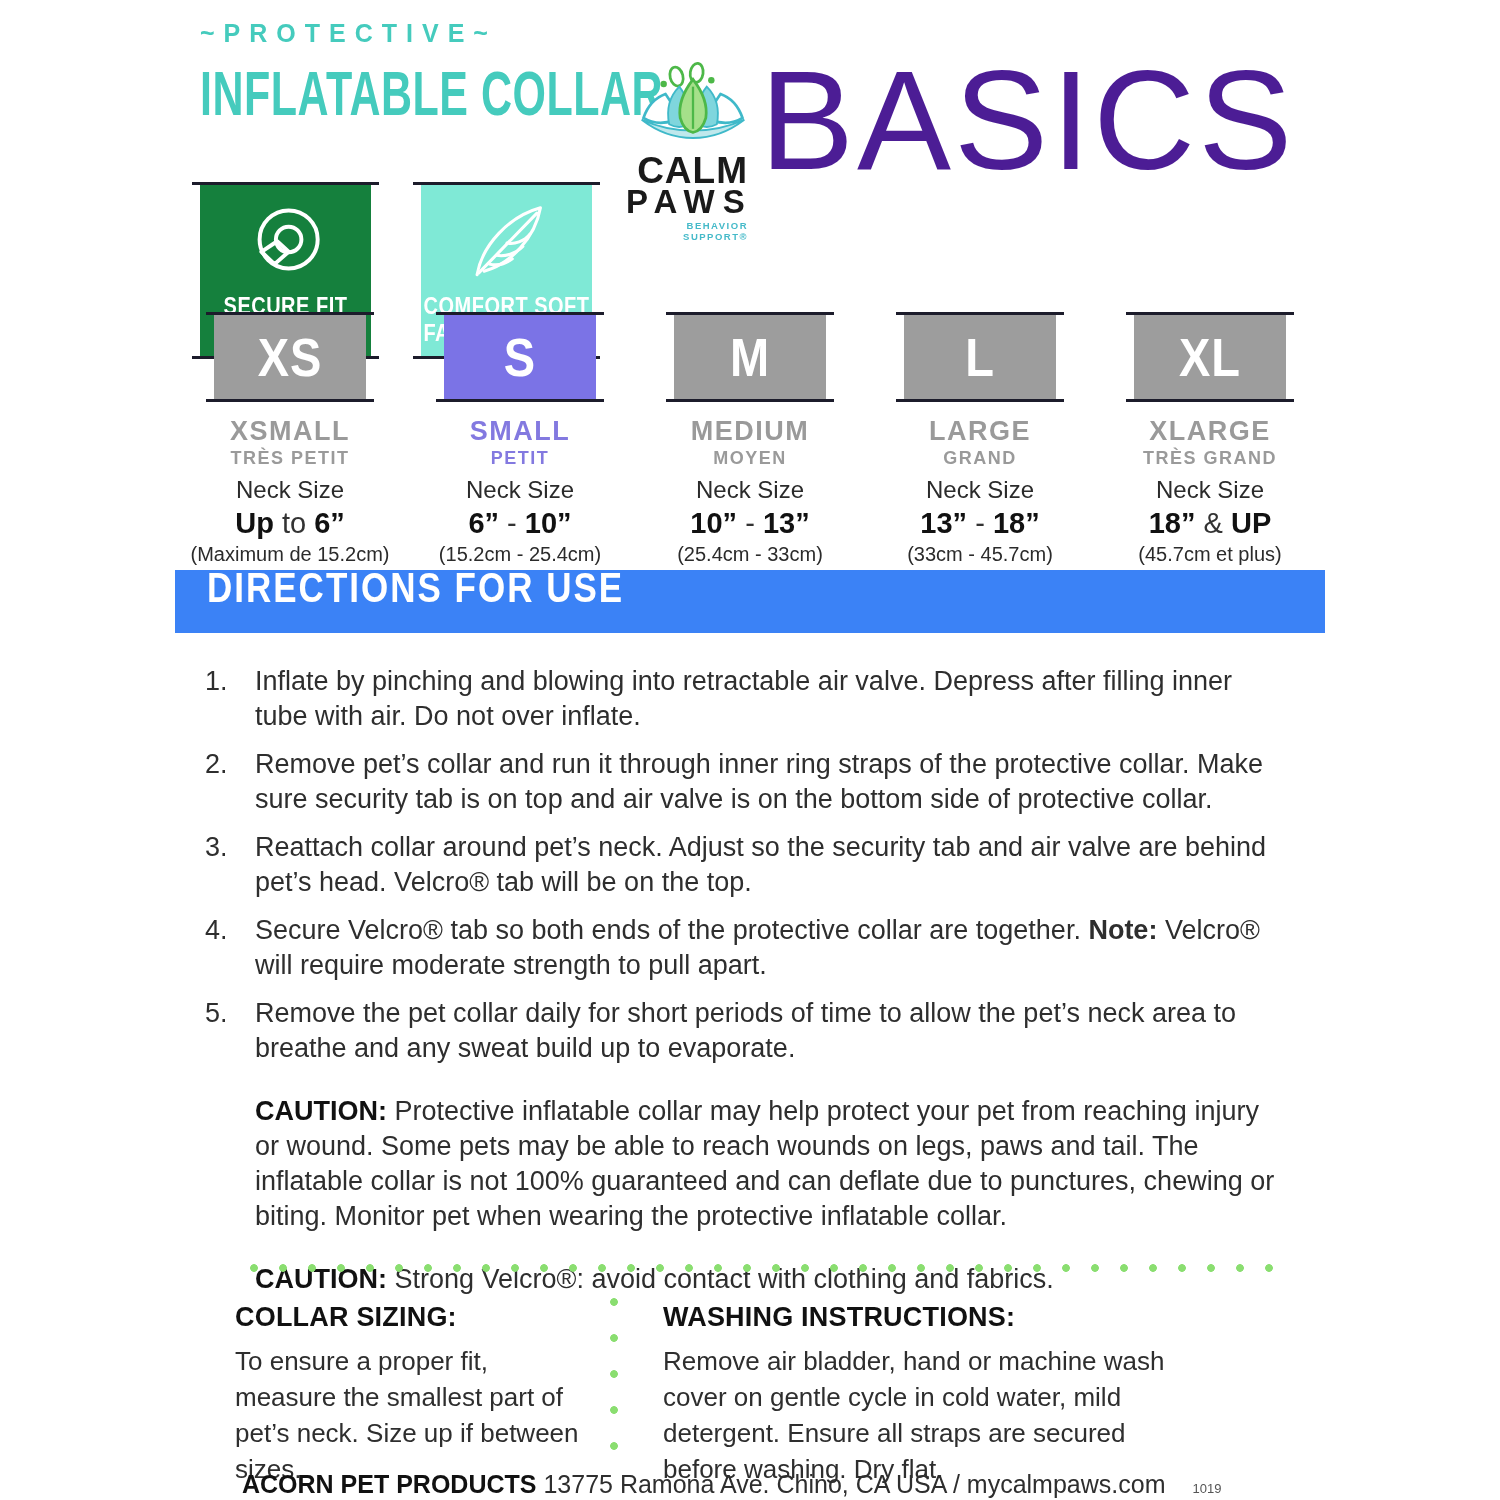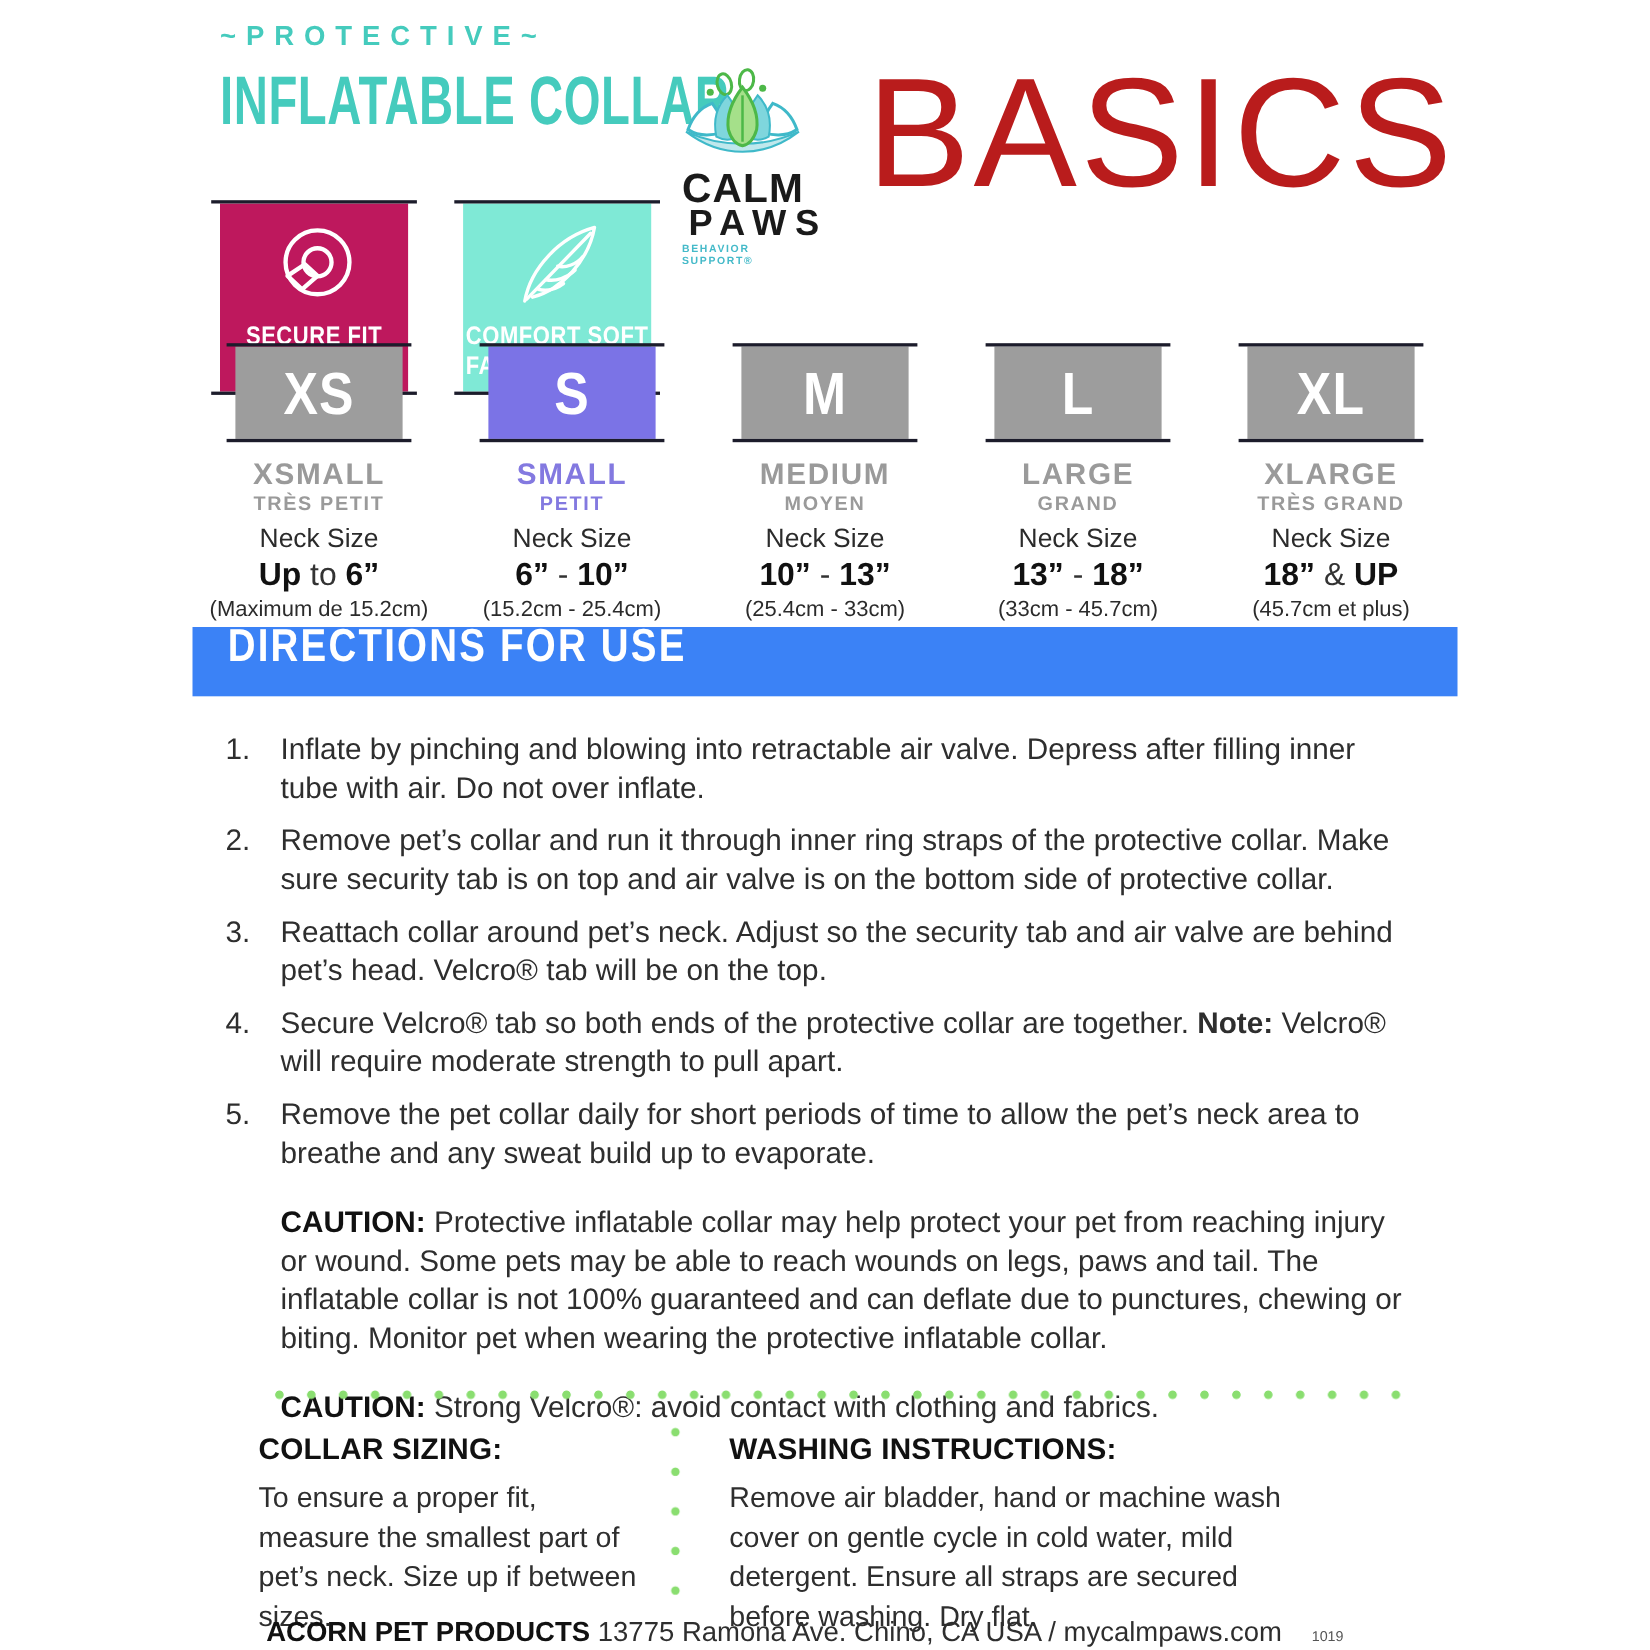--- a/index.html
+++ b/index.html
@@ -9,34 +9,34 @@
   
   .header-left { position:absolute; left:200px; top:19px; width:392px; text-align:left; }
   .kicker { font-size:25px; font-weight:bold; letter-spacing:9px; color:#45cbbd; }
   .main-title { margin-top:10px; font-size:43px; font-weight:bold; letter-spacing:0.5px; color:#45cbbd;
                 transform:scaleY(1.45); transform-origin:center top; white-space:nowrap; }
   .badge-row { display:flex; justify-content:space-between; margin-top:78px; }
   .tape { position:relative; }
   .tape::before, .tape::after { content:""; position:absolute; left:-8px; right:-8px; height:3px; background:#1c1c2b; }
   .tape::before { top:-3px; } .tape::after { bottom:-3px; }
   .badge { width:171px; height:171px; display:flex; flex-direction:column; align-items:center; justify-content:center; }
-  .badge-purple { background:#be185d; }
+  .badge-purple { background:#15803d; }
   .badge-mint { background:#7fe9d6; }
   .badge svg { width:88px; height:88px; }
   .badge-label { margin-top:6px; color:#fff; font-weight:bold; font-size:20px; line-height:23px; letter-spacing:0.5px;
                  transform:scaleY(1.15); }
 
-  .logo-block { position:absolute; left:620px; top:60px; width:128px; text-align:left; }
+  .logo-block { position:absolute; left:620px; top:60px; width:128px; text-align:right; }
   .logo-block svg { width:110px; height:90px; }
   .logo-calm { font-size:37px; font-weight:bold; letter-spacing:1px; color:#1a1a1a; line-height:34px; }
   .logo-paws { font-size:33px; font-weight:bold; letter-spacing:8px; color:#1a1a1a; margin-left:6px; line-height:28px; }
   .logo-tag { font-size:9.5px; font-weight:bold; letter-spacing:1.5px; color:#45bac9; margin-top:4px; }
 
-  .basics { position:absolute; left:788px; top:50px; width:560px; font-size:141px; line-height:1;
-            font-weight:100; color:#b91c1c; letter-spacing:3px; white-space:nowrap; }
+  .basics { position:absolute; left:760px; top:50px; width:560px; font-size:141px; line-height:1;
+            font-weight:100; color:#4c1d95; letter-spacing:3px; white-space:nowrap; }
 
   
   .sizes-row { position:absolute; left:175px; top:315px; width:1150px; display:flex; }
   .size-col { width:230px; text-align:center; }
   .size-box { width:152px; height:84px; margin:0 auto; background:#9d9d9d; display:flex; align-items:center; justify-content:center; }
   .size-box.highlight { background:#7b73e6; }
   .size-code { color:#fff; font-size:47px; font-weight:bold; letter-spacing:1px; transform:scaleY(1.15); }
   .size-name { margin-top:17px; font-size:27px; font-weight:bold; letter-spacing:1.5px; color:#9a9a9a; }
   .size-fr { margin-top:1px; font-size:18px; font-weight:bold; letter-spacing:1.5px; color:#9a9a9a; }
   .size-col.highlight-text .size-name, .size-col.highlight-text .size-fr { color:#8379e0; }

